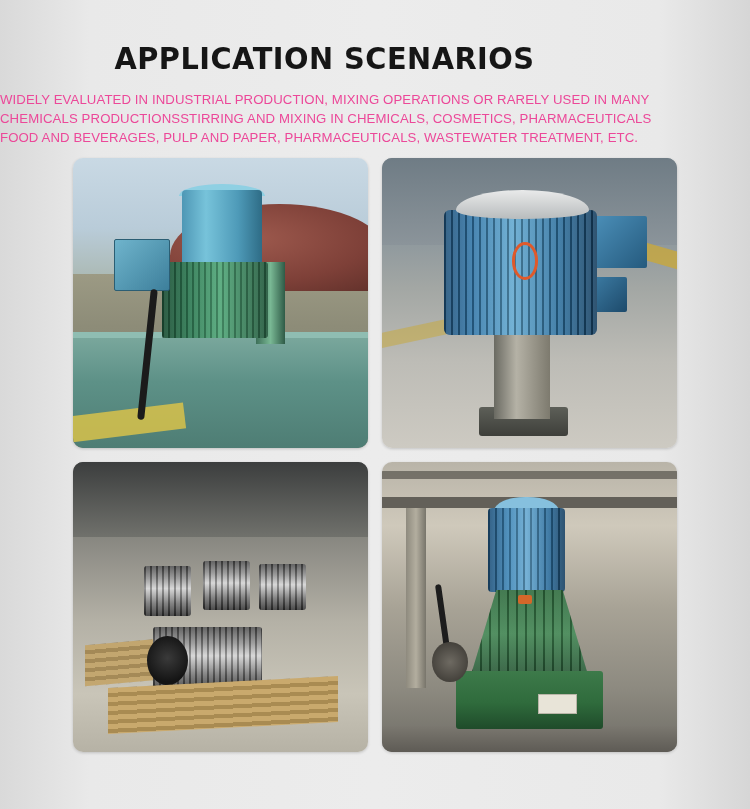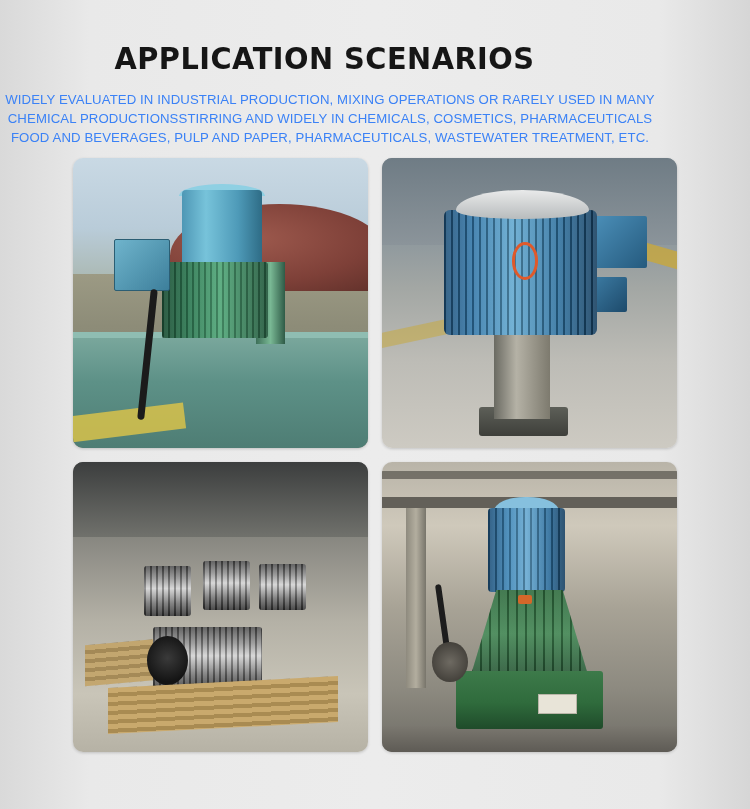--- a/index.html
+++ b/index.html
@@ -24,23 +24,23 @@
     font-size: 31px;
     font-weight: bold;
     letter-spacing: 0.5px;
     color: #161616;
     padding-top: 40px;
     margin: 0;
     font-family: "DejaVu Sans", sans-serif;
     transform: scaleX(0.93);
   }
   .subtitle {
-    text-align: center;
+    text-align: left;
     font-size: 13.2px;
-    color: #3b82f6;
+    color: #ec4899;
     line-height: 19px;
     margin: 14px auto 0 auto;
     width: 660px;
     letter-spacing: 0.1px;
   }
   .grid {
     position: absolute;
     top: 158px;
     left: 73px;
     width: 604px;
@@ -266,21 +266,21 @@
 </style>
 </head>
 <body>
 
 <div class="page">
 
   <h1 class="title">APPLICATION SCENARIOS</h1>
 
   <div class="subtitle">
     <div>WIDELY EVALUATED IN INDUSTRIAL PRODUCTION, MIXING OPERATIONS OR RARELY USED IN MANY</div>
-    <div>CHEMICAL PRODUCTIONSSTIRRING AND WIDELY IN CHEMICALS, COSMETICS, PHARMACEUTICALS</div>
+    <div>CHEMICALS PRODUCTIONSSTIRRING AND MIXING IN CHEMICALS, COSMETICS, PHARMACEUTICALS</div>
     <div>FOOD AND BEVERAGES, PULP AND PAPER, PHARMACEUTICALS, WASTEWATER TREATMENT, ETC.</div>
   </div>
 
   <div class="grid">
 
     <div class="photo p1">
       <div class="inner">
         <div class="sky"></div>
         <div class="ground"></div>
         <div class="redtank"></div>

